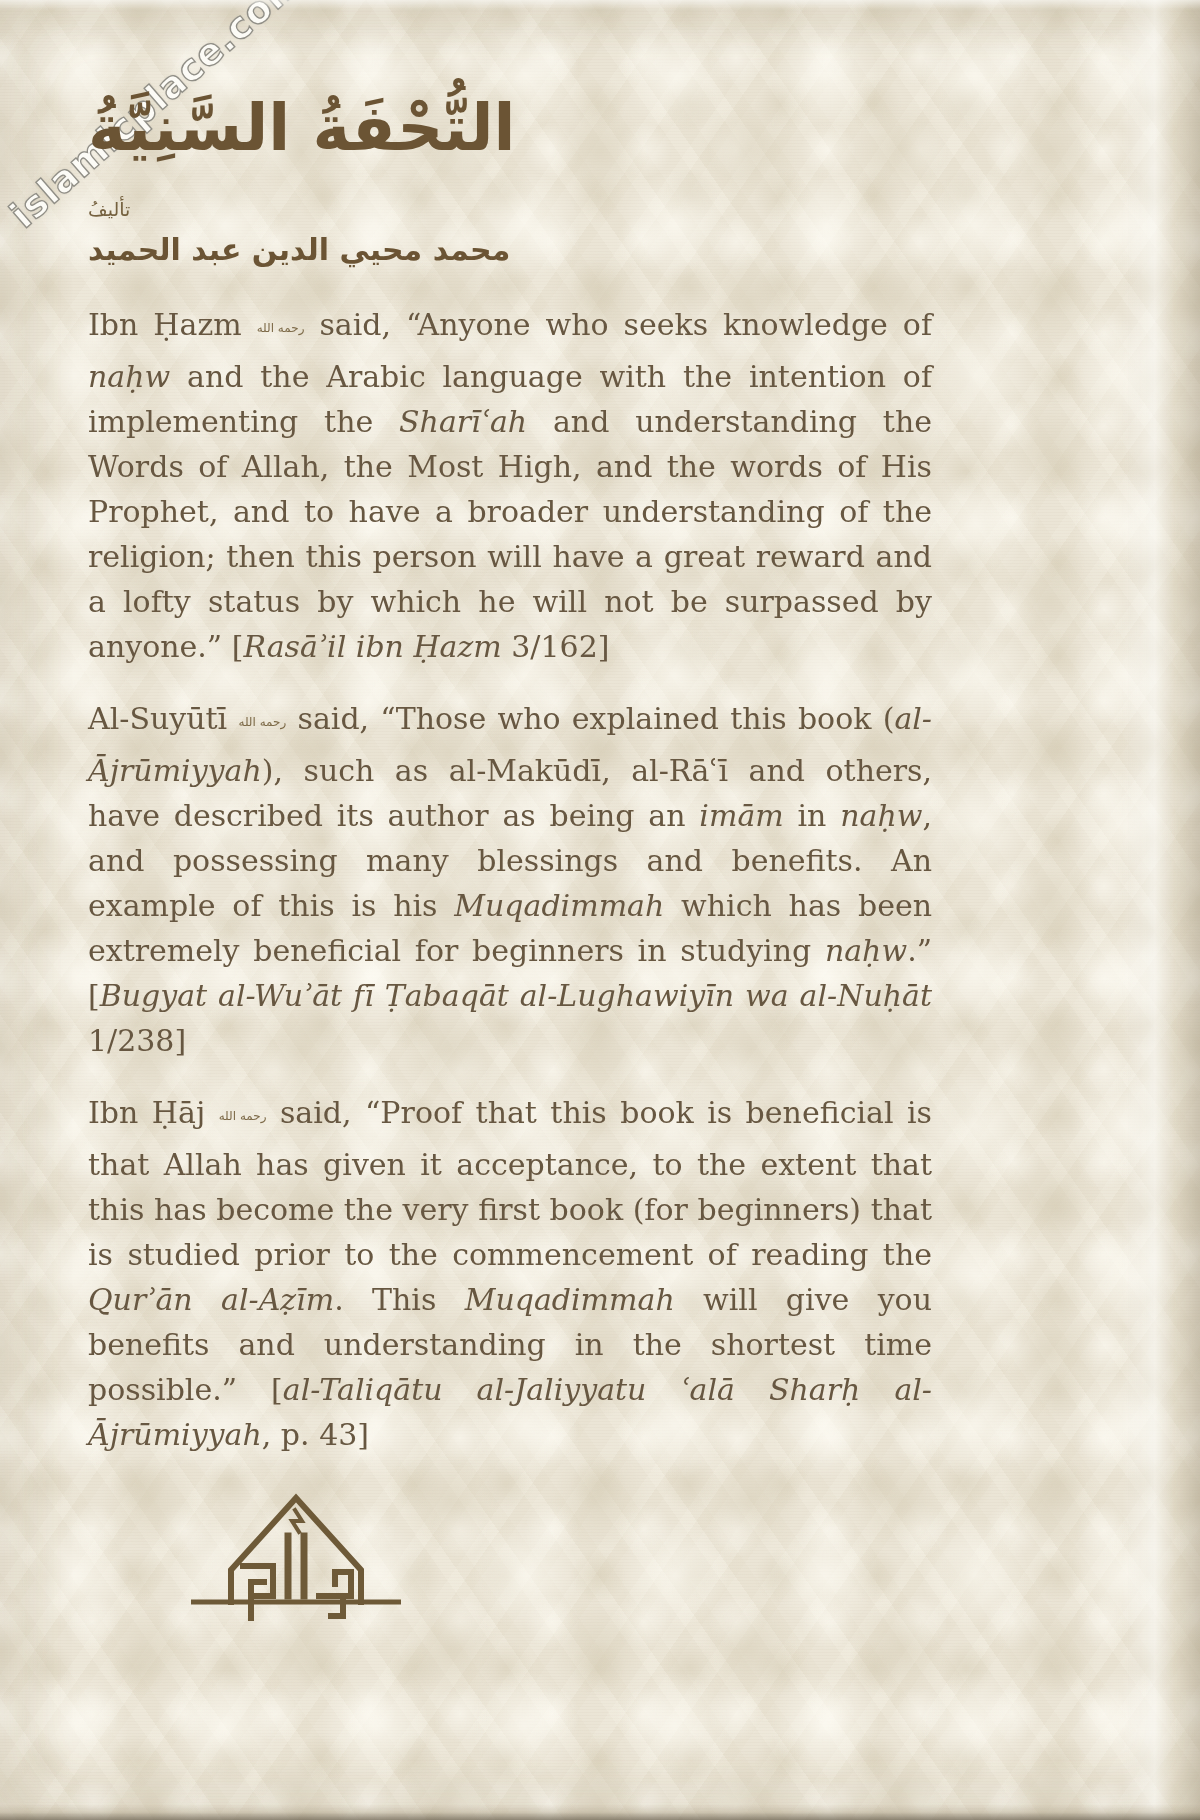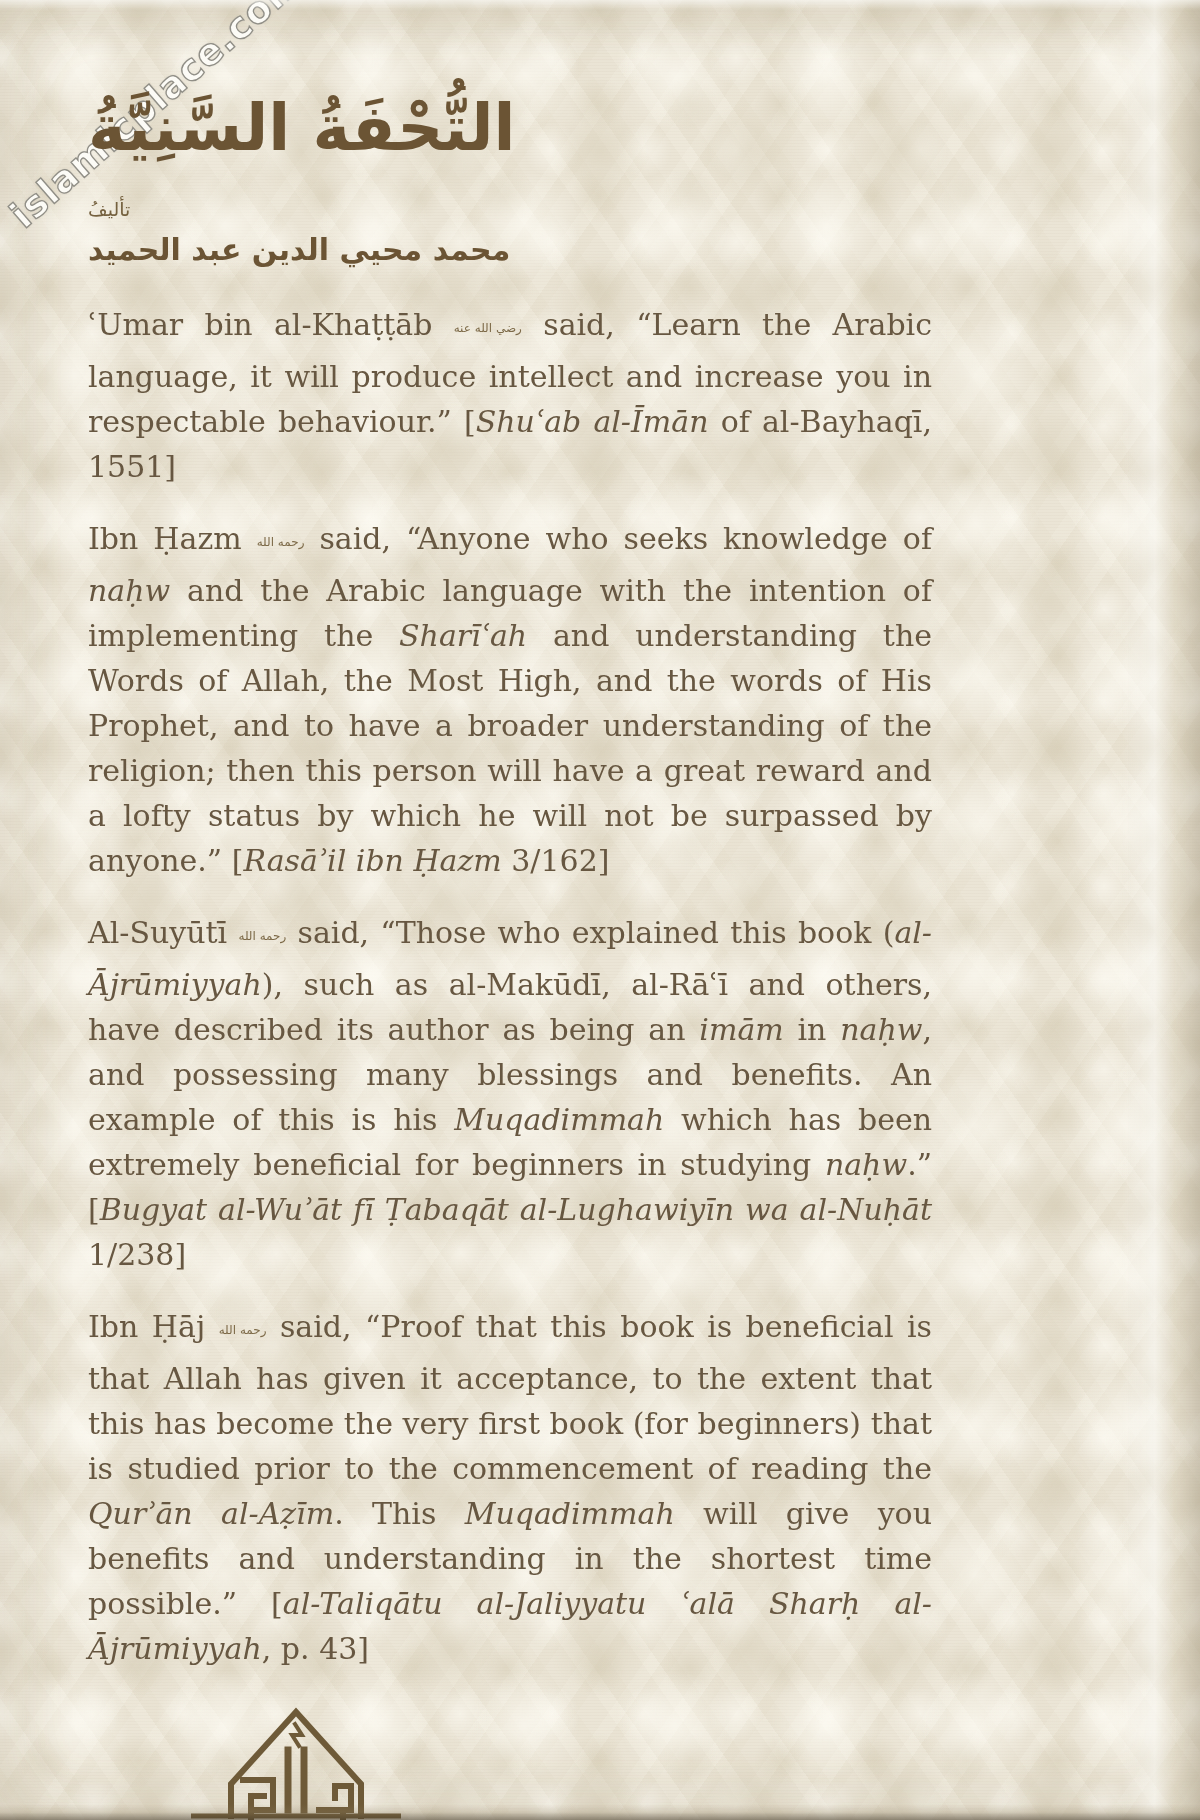--- a/index.html
+++ b/index.html
@@ -81,21 +81,20 @@
 
   <div class="content">
 
     <div class="header">
       <div class="title-ar">التُّحْفَةُ السَّنِيَّةُ</div>
       <div class="tasnif-ar">تأليفُ</div>
       <div class="author-ar">محمد محيي الدين عبد الحميد</div>
     </div>
 
     <div class="quotes">
-        <p class="quote"><span>ʿUmar bin al-Khaṭṭāb </span><span class="honorific">رضي الله عنه</span><span> said, “Learn the Arabic language, it will produce intellect and increase you in respectable behaviour.” [</span><span class="it">Shuʿab al-Īmān</span><span> of al-Bayhaqī, 1551]</span></p>
         <p class="quote"><span>Ibn Ḥazm </span><span class="honorific">رحمه الله</span><span> said, “Anyone who seeks knowledge of </span><span class="it">naḥw</span><span> and the Arabic language with the intention of implementing the </span><span class="it">Sharīʿah</span><span> and understanding the Words of Allah, the Most High, and the words of His Prophet, and to have a broader understanding of the religion; then this person will have a great reward and a lofty status by which he will not be surpassed by anyone.” [</span><span class="it">Rasāʾil ibn Ḥazm</span><span> 3/162]</span></p>
         <p class="quote"><span>Al-Suyūtī </span><span class="honorific">رحمه الله</span><span> said, “Those who explained this book (</span><span class="it">al-Ājrūmiyyah</span><span>), such as al-Makūdī, al-Rāʿī and others, have described its author as being an </span><span class="it">imām</span><span> in </span><span class="it">naḥw</span><span>, and possessing many blessings and benefits. An example of this is his </span><span class="it">Muqadimmah</span><span> which has been extremely beneficial for beginners in studying </span><span class="it">naḥw</span><span>.” [</span><span class="it">Bugyat al-Wuʾāt fī Ṭabaqāt al-Lughawiyīn wa al-Nuḥāt</span><span> 1/238]</span></p>
         <p class="quote"><span>Ibn Ḥāj </span><span class="honorific">رحمه الله</span><span> said, “Proof that this book is beneficial is that Allah has given it acceptance, to the extent that this has become the very first book (for beginners) that is studied prior to the commencement of reading the </span><span class="it">Qurʾān al-Aẓīm</span><span>. This </span><span class="it">Muqadimmah</span><span> will give you benefits and understanding in the shortest time possible.” [</span><span class="it">al-Taliqātu al-Jaliyyatu ʿalā Sharḥ al-Ājrūmiyyah</span><span>, p. 43]</span></p>
       </div>
 
     <div class="logo">
       <svg width="210" height="150" viewBox="0 0 210 150" fill="none" stroke="#6e5a38" stroke-width="6" stroke-linecap="square">
 
         <path d="M2 118 H208" stroke-width="5"></path>
 

